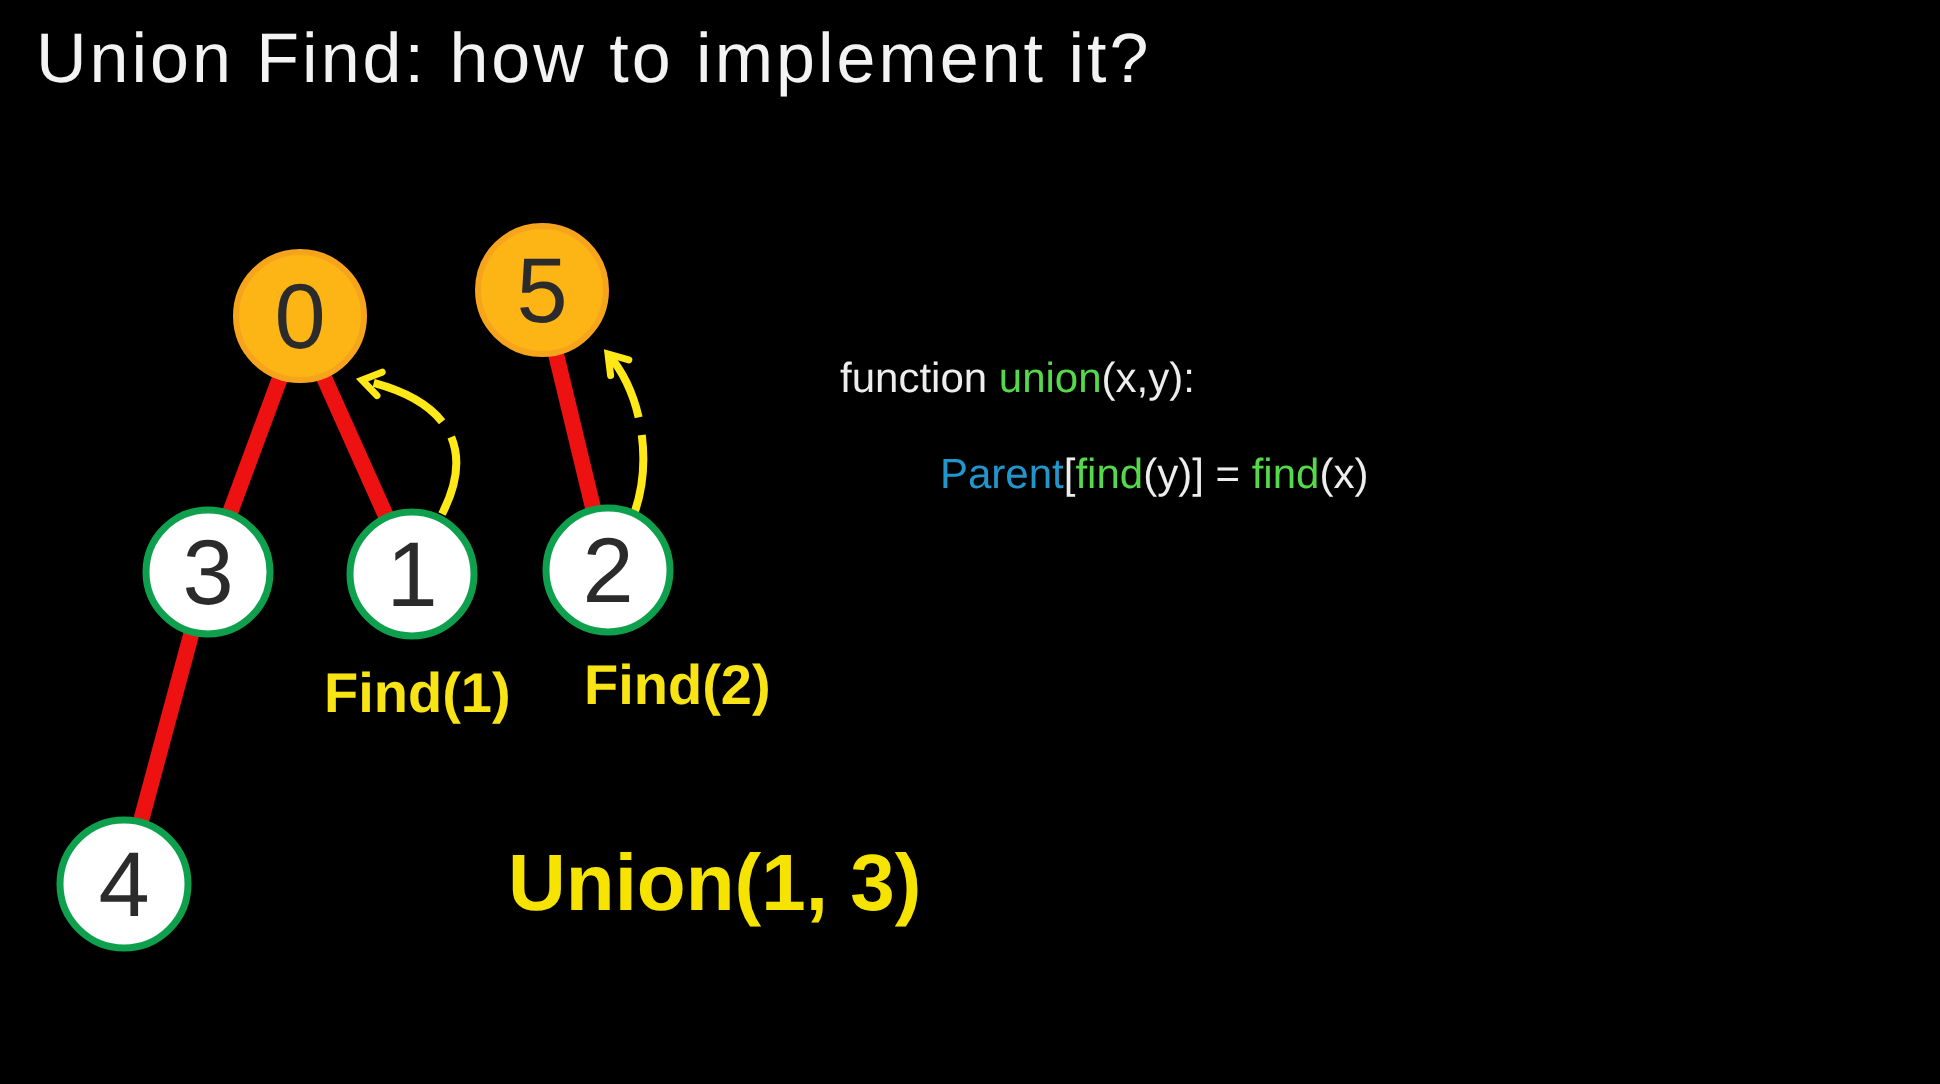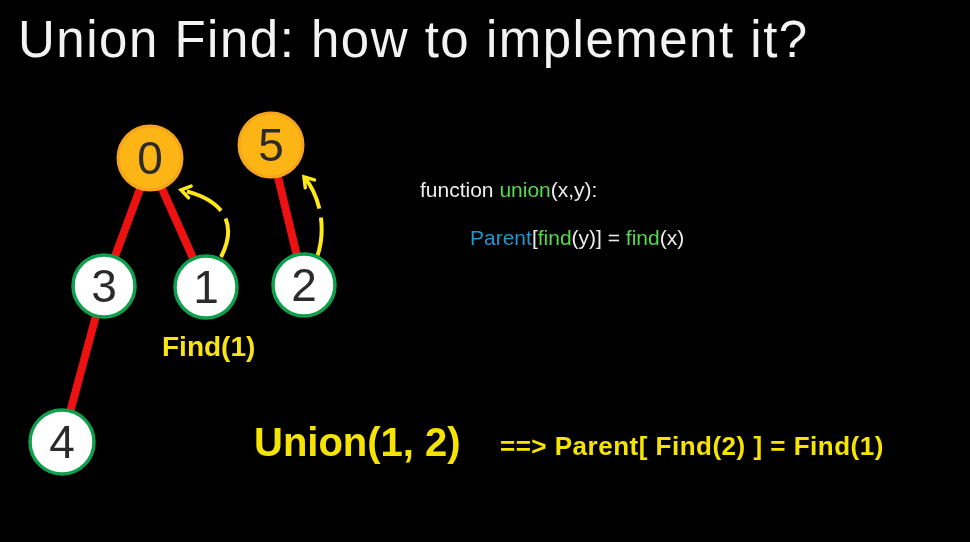--- a/index.html
+++ b/index.html
@@ -2,21 +2,21 @@
 <html><head>
 <meta charset="utf-8">
 <style>
   html,body{margin:0;padding:0;background:#000;}
   .slide{
     position:relative;width:970px;height:542px;background:#000;overflow:hidden;
     font-family:"Liberation Sans", sans-serif;
   }
   .title{
     position:absolute;left:18px;top:10px;
-    font-size:51px;font-weight:400;letter-spacing:1.5px;color:#f3f3f3;
+    font-size:35px;font-weight:400;letter-spacing:1.5px;color:#f3f3f3;
     white-space:nowrap;
   }
   .graph-svg{position:absolute;left:0;top:0;width:970px;height:542px;}
   .node-digit{
     font-family:"Liberation Sans", sans-serif;
     font-size:46px;fill:#2b2b2b;text-anchor:middle;
   }
   .find-label{
     position:absolute;font-size:28px;font-weight:700;color:#f8e315;white-space:nowrap;
   }
@@ -87,22 +87,22 @@
         <text class="node-digit" x="304" y="301">2</text>
       </g>
       <g>
         <circle cx="62" cy="442" r="32" fill="#ffffff" stroke="#0fa04e" stroke-width="3.5"></circle>
         <text class="node-digit" x="62" y="458">4</text>
       </g>
     </g>
   </svg>
 
   <div class="find-label find1">Find(1)</div>
+  <div class="find-label find2">Find(2)</div>
 
   <div class="code">
     <div class="code-line1"><span class="tok-white">function </span><span class="tok-green">union</span><span class="tok-white">(x,y):</span></div>
     <div class="code-line2"><span class="tok-blue">Parent</span><span class="tok-white">[</span><span class="tok-green">find</span><span class="tok-white">(y)] = </span><span class="tok-green">find</span><span class="tok-white">(x)</span></div>
   </div>
 
-  <div class="union-call">Union(1, 2)</div>
-  <div class="expansion">==&gt;  Parent[ Find(2) ] = Find(1)</div>
+  <div class="union-call">Union(1, 3)</div>
 
 </div>
 
 </body></html>

